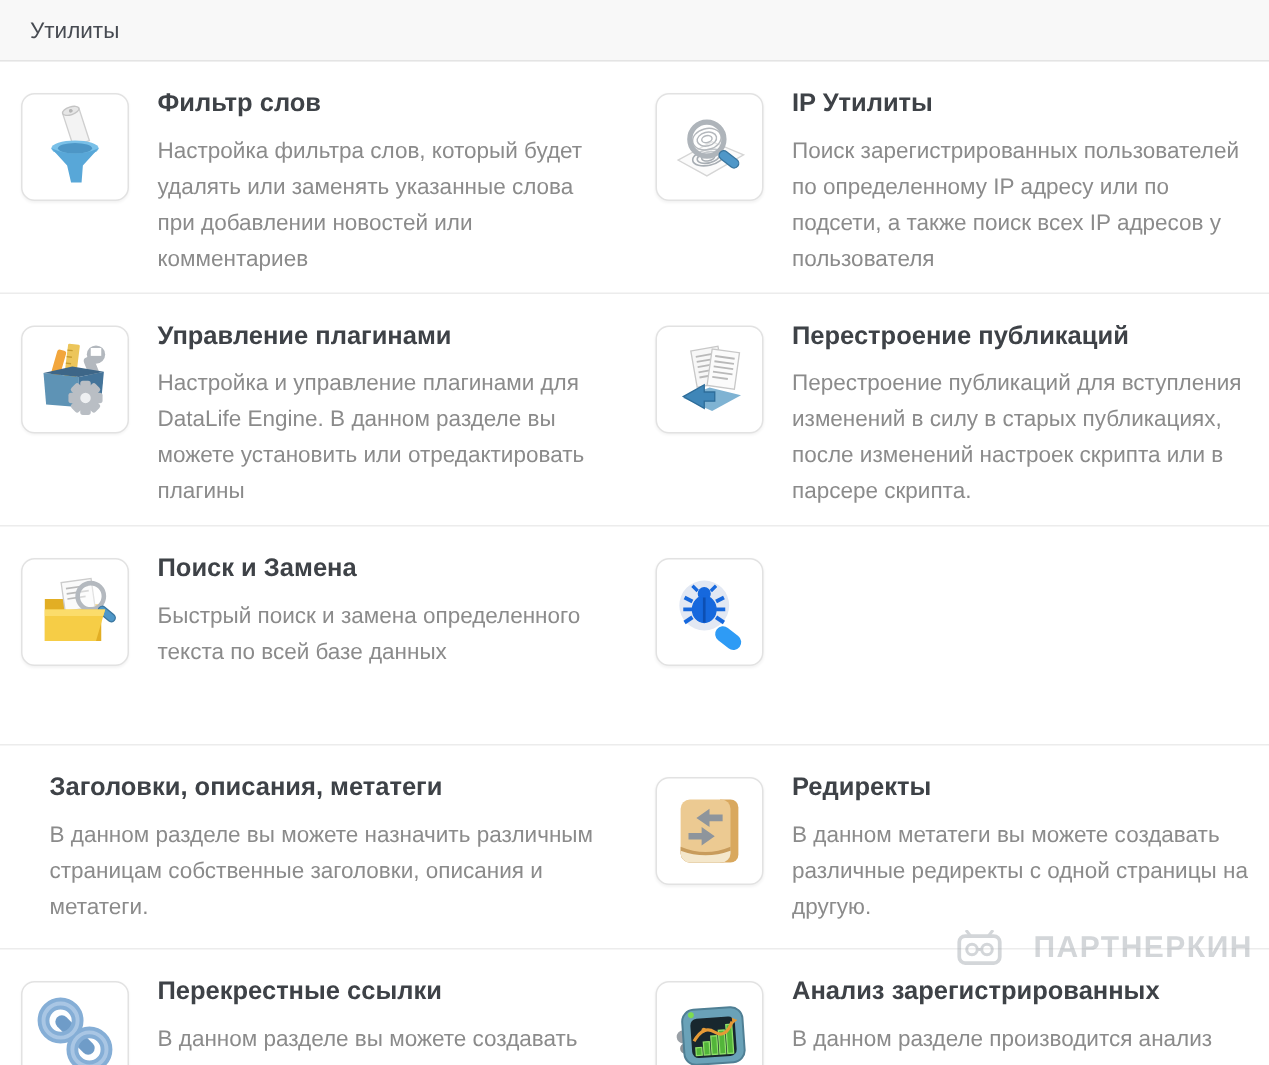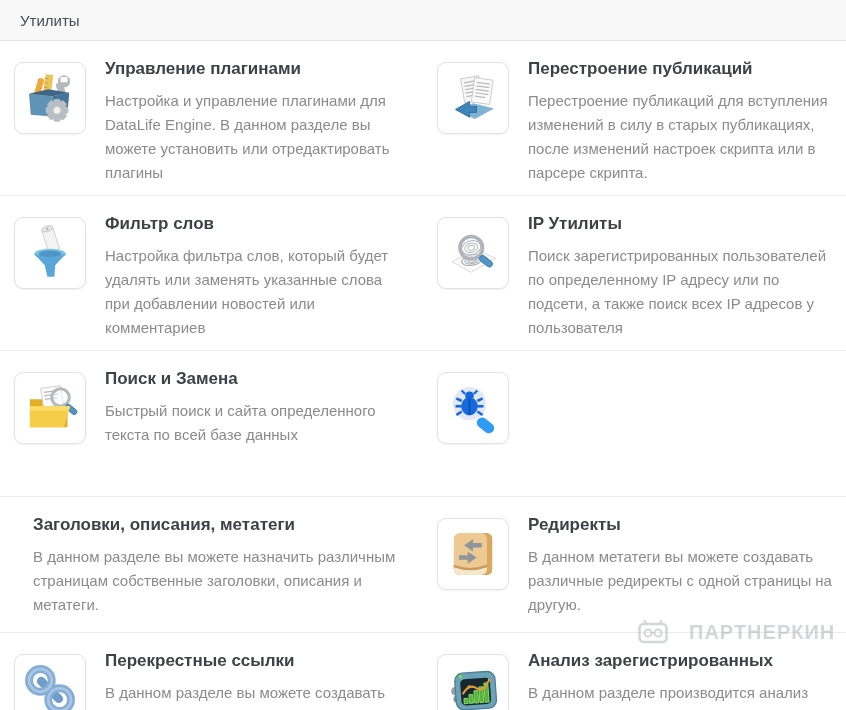--- a/index.html
+++ b/index.html
@@ -31,20 +31,64 @@
     gap:21px; color:#a8aeb4; opacity:.5; pointer-events:none; white-space:nowrap; z-index:5; }
   .watermark .wm-text { font-size:20px; font-weight:bold; letter-spacing:1px; }
 </style>
 </head>
 <body>
 
 <div class="page">
 
   <div class="header">
     <span class="header-title">Утилиты</span>
+  </div>
+
+  <div class="row r2">
+    <div class="cell">
+      <div class="tile">
+        <svg viewBox="0 0 64 64">
+          <g transform="rotate(-18 32 16)">
+            <rect x="26" y="4" width="13" height="26" fill="#f3f3f3" stroke="#cfcfcf"></rect>
+            <ellipse cx="32.5" cy="4" rx="6.5" ry="3" fill="#e6e6e6" stroke="#c4c4c4"></ellipse>
+            <circle cx="32.5" cy="4" r="1.4" fill="#b5b5b5"></circle>
+          </g>
+          <ellipse cx="32" cy="33" rx="18" ry="6" fill="#79c0e8"></ellipse>
+          <path d="M14 33 Q32 41 50 33 L38 46 L37 59 L29 59 L26 46 Z" fill="#58a7d8"></path>
+          <ellipse cx="32" cy="33" rx="13" ry="4" fill="#4d96c6"></ellipse>
+        </svg>
+      </div>
+      <div class="txt">
+        <h3>Фильтр слов</h3>
+        <p>Настройка фильтра слов, который будет удалять или заменять указанные слова при добавлении новостей или комментариев</p>
+      </div>
+    </div>
+    <div class="cell">
+      <div class="tile">
+        <svg viewBox="0 0 64 64">
+          <path d="M8 42 L34 28 L58 38 L30 54 Z" fill="#fbfbfb" stroke="#d5d5d5"></path>
+          <g stroke="#a7adb3" stroke-width="1.2" fill="none">
+            <ellipse cx="31" cy="40" rx="12" ry="6" transform="rotate(-12 31 40)"></ellipse>
+            <ellipse cx="31" cy="40" rx="8.5" ry="4.2" transform="rotate(-12 31 40)"></ellipse>
+            <ellipse cx="31" cy="40" rx="5" ry="2.5" transform="rotate(-12 31 40)"></ellipse>
+          </g>
+          <g stroke="#8d939a" stroke-width="1.1" fill="none">
+            <ellipse cx="30" cy="26" rx="11" ry="8" transform="rotate(-14 30 26)"></ellipse>
+            <ellipse cx="30" cy="26" rx="7.5" ry="5.2" transform="rotate(-14 30 26)"></ellipse>
+            <ellipse cx="30" cy="26" rx="4" ry="2.6" transform="rotate(-14 30 26)"></ellipse>
+          </g>
+          <circle cx="30" cy="26" r="13" fill="rgba(255,255,255,0.35)" stroke="#aeb4ba" stroke-width="4"></circle>
+          <rect x="40" y="34" width="17" height="7" rx="3.5" fill="#4f97c8" stroke="#39759e" transform="rotate(38 42 37)"></rect>
+        </svg>
+      </div>
+      <div class="txt">
+        <h3>IP Утилиты</h3>
+        <p>Поиск зарегистрированных пользователей по определенному IP адресу или по подсети, а также поиск всех IP адресов у пользователя</p>
+      </div>
+    </div>
   </div>
 
   <div class="row r1">
     <div class="cell">
       <div class="tile">
         <svg viewBox="0 0 64 64">
           <rect x="15" y="9" width="7" height="28" rx="2" fill="#f2a63c" transform="rotate(16 18 23)"></rect>
           <rect x="25" y="5" width="9" height="31" rx="1" fill="#ecc55a" transform="rotate(7 29 20)"></rect>
           <g transform="rotate(7 29 20)" stroke="#c79b2e" stroke-width="1">
             <line x1="25" y1="10" x2="29" y2="10"></line>
@@ -100,64 +144,20 @@
           <path d="M28 36 l-16 9 16 9 v-5.5 h8 v-7 h-8 z" fill="#3f86b8" stroke="#2e6d9a" stroke-width="1"></path>
         </svg>
       </div>
       <div class="txt">
         <h3>Перестроение публикаций</h3>
         <p>Перестроение публикаций для вступления изменений в силу в старых публикациях, после изменений настроек скрипта или в парсере скрипта.</p>
       </div>
     </div>
   </div>
 
-  <div class="row r2">
-    <div class="cell">
-      <div class="tile">
-        <svg viewBox="0 0 64 64">
-          <g transform="rotate(-18 32 16)">
-            <rect x="26" y="4" width="13" height="26" fill="#f3f3f3" stroke="#cfcfcf"></rect>
-            <ellipse cx="32.5" cy="4" rx="6.5" ry="3" fill="#e6e6e6" stroke="#c4c4c4"></ellipse>
-            <circle cx="32.5" cy="4" r="1.4" fill="#b5b5b5"></circle>
-          </g>
-          <ellipse cx="32" cy="33" rx="18" ry="6" fill="#79c0e8"></ellipse>
-          <path d="M14 33 Q32 41 50 33 L38 46 L37 59 L29 59 L26 46 Z" fill="#58a7d8"></path>
-          <ellipse cx="32" cy="33" rx="13" ry="4" fill="#4d96c6"></ellipse>
-        </svg>
-      </div>
-      <div class="txt">
-        <h3>Фильтр слов</h3>
-        <p>Настройка фильтра слов, который будет удалять или заменять указанные слова при добавлении новостей или комментариев</p>
-      </div>
-    </div>
-    <div class="cell">
-      <div class="tile">
-        <svg viewBox="0 0 64 64">
-          <path d="M8 42 L34 28 L58 38 L30 54 Z" fill="#fbfbfb" stroke="#d5d5d5"></path>
-          <g stroke="#a7adb3" stroke-width="1.2" fill="none">
-            <ellipse cx="31" cy="40" rx="12" ry="6" transform="rotate(-12 31 40)"></ellipse>
-            <ellipse cx="31" cy="40" rx="8.5" ry="4.2" transform="rotate(-12 31 40)"></ellipse>
-            <ellipse cx="31" cy="40" rx="5" ry="2.5" transform="rotate(-12 31 40)"></ellipse>
-          </g>
-          <g stroke="#8d939a" stroke-width="1.1" fill="none">
-            <ellipse cx="30" cy="26" rx="11" ry="8" transform="rotate(-14 30 26)"></ellipse>
-            <ellipse cx="30" cy="26" rx="7.5" ry="5.2" transform="rotate(-14 30 26)"></ellipse>
-            <ellipse cx="30" cy="26" rx="4" ry="2.6" transform="rotate(-14 30 26)"></ellipse>
-          </g>
-          <circle cx="30" cy="26" r="13" fill="rgba(255,255,255,0.35)" stroke="#aeb4ba" stroke-width="4"></circle>
-          <rect x="40" y="34" width="17" height="7" rx="3.5" fill="#4f97c8" stroke="#39759e" transform="rotate(38 42 37)"></rect>
-        </svg>
-      </div>
-      <div class="txt">
-        <h3>IP Утилиты</h3>
-        <p>Поиск зарегистрированных пользователей по определенному IP адресу или по подсети, а также поиск всех IP адресов у пользователя</p>
-      </div>
-    </div>
-  </div>
-
   <div class="row r3">
     <div class="cell">
       <div class="tile">
         <svg viewBox="0 0 64 64">
           <path d="M9 22 h15 l4 4 h24 v28 h-43 z" fill="#e2ae24"></path>
           <g transform="rotate(-8 34 20)">
             <rect x="23" y="8" width="23" height="22" fill="#fafafa" stroke="#cccccc"></rect>
             <g stroke="#b9b9b9" stroke-width="1.3">
               <line x1="26" y1="13" x2="43" y2="13"></line>
                 <line x1="26" y1="17" x2="43" y2="17"></line>
@@ -165,21 +165,21 @@
             </g>
           </g>
           <circle cx="44" cy="20" r="10" fill="rgba(255,255,255,0.45)" stroke="#b4b9bf" stroke-width="3.5"></circle>
           <rect x="50" y="27" width="15" height="6" rx="3" fill="#4f97c8" stroke="#39759e" transform="rotate(40 52 30)"></rect>
           <path d="M9 30 h46 l-7 24 h-39 z" fill="#f6cd46"></path>
           <path d="M9 30 h46 l-1.6 5 h-44.4 z" fill="#fbdc6b"></path>
         </svg>
       </div>
       <div class="txt">
         <h3>Поиск и Замена</h3>
-        <p>Быстрый поиск и сайта определенного текста по всей базе данных</p>
+        <p>Быстрый поиск и замена определенного текста по всей базе данных</p>
       </div>
     </div>
     <div class="cell">
       <div class="tile">
         <svg viewBox="0 0 64 64">
           <circle cx="28" cy="27" r="19" fill="#e2e8f3"></circle>
           <g fill="#1668dd" stroke="#1668dd">
             <path d="M23 16 l-4 -4 M33 16 l4 -4" stroke-width="2.5" fill="none"></path>
             <circle cx="28" cy="18" r="4.5"></circle>
             <ellipse cx="28" cy="30" rx="9" ry="10"></ellipse>

